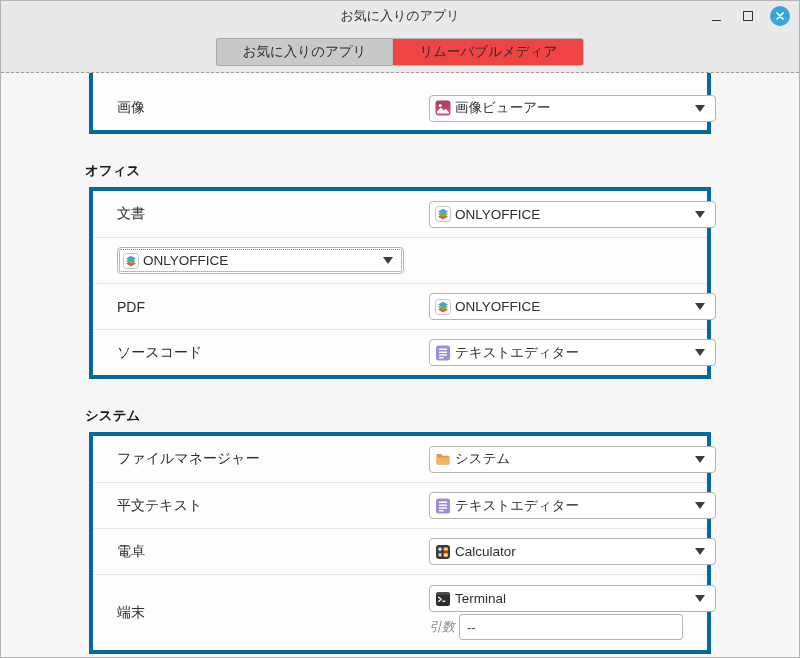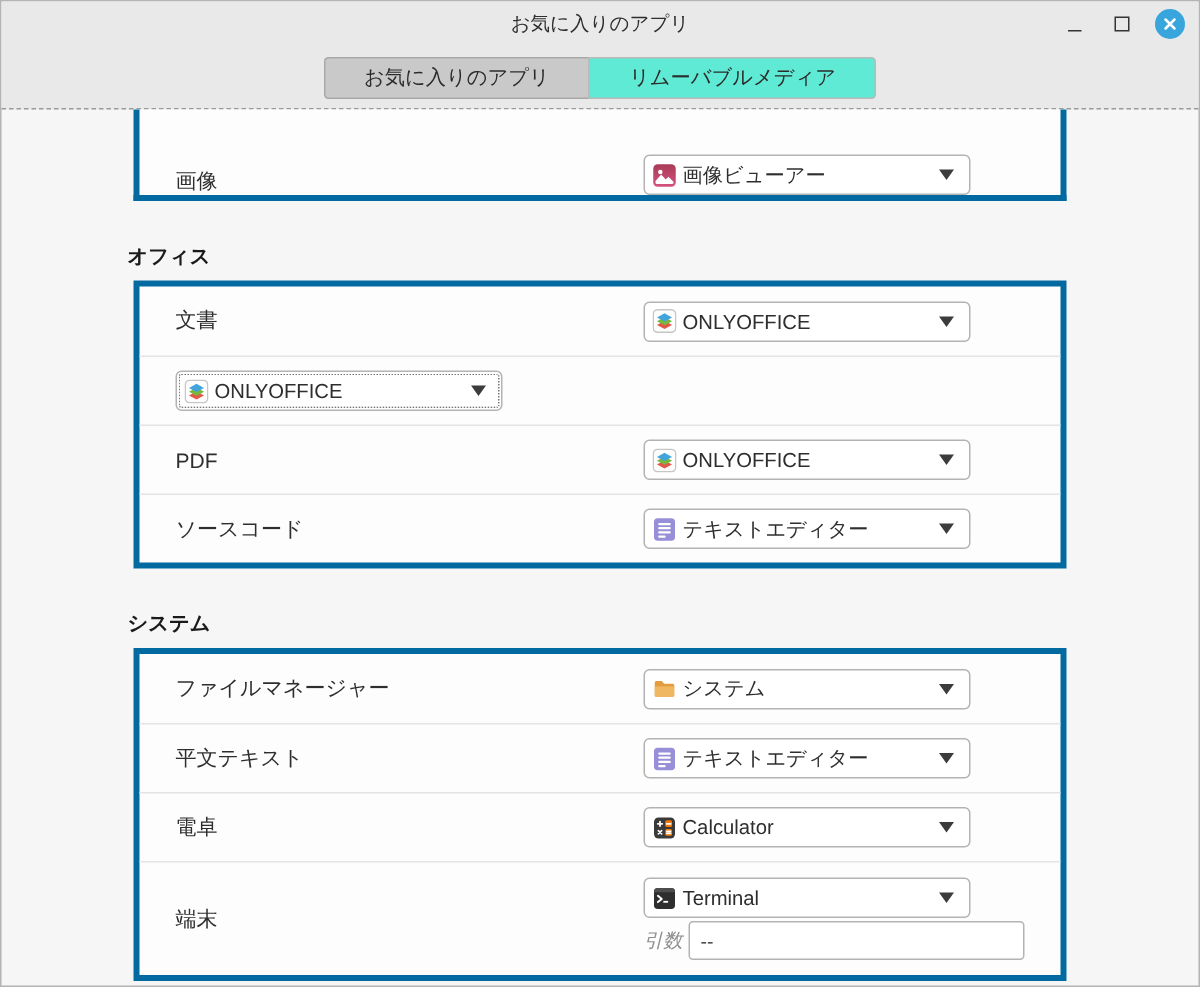--- a/index.html
+++ b/index.html
@@ -13,37 +13,37 @@
   .titlebar { height:30px; position:relative; display:flex; align-items:center; justify-content:center; }
   .title { font-size:13px; color:#2e2e2e; }
   .controls { position:absolute; right:8px; top:0; height:30px; display:flex; align-items:center; gap:10px; }
   .ctrl { width:22px; height:22px; border:none; background:transparent; display:flex; align-items:center; justify-content:center; cursor:pointer; padding:0; }
   .min-glyph { width:9px; height:0; border-bottom:1.5px solid #333; margin-top:8px; display:block; }
   .max-glyph { width:10px; height:10px; border:1.5px solid #333; display:block; background:transparent; }
   .close-circle { width:20px; height:20px; border-radius:50%; background:#38a5dd; display:flex; align-items:center; justify-content:center; }
 
   
   .tabbar { height:40px; display:flex; justify-content:center; align-items:flex-start; padding-top:7px; }
-  .tab { height:28px; padding:0 26px; font-size:13.5px; color:#2b2b2b; background:#5eead4; border:1px solid #b9b9b9; cursor:pointer; font-family:inherit; }
+  .tab { height:28px; padding:0 26px; font-size:13.5px; color:#2b2b2b; background:#ef4444; border:1px solid #b9b9b9; cursor:pointer; font-family:inherit; }
   .tab:first-child { border-radius:3px 0 0 3px; border-right:none; }
   .tab:last-child { border-radius:0 3px 3px 0; }
   .tab.active { background:#c9c9c9; border-color:#a8a8a8; }
 
   
   .content { padding:0 88px; }
   .section-header { font-size:13.5px; font-weight:bold; color:#1a1a1a; margin:29px 0 8px -4px; line-height:16px; }
   .panel { background:#fdfdfd; border:4px solid #0369a1; }
   .panel.partial { border-top:none; margin-top:0; }
   .row { min-height:46px; display:flex; align-items:center; padding:0 24px; }
   .row + .row { border-top:1px solid #e4e4e4; }
-  .panel.partial .row { min-height:57px; padding-top:13px;align-items:flex-end; }
+  .panel.partial .row { min-height:57px; padding-top:13px; }
   .row-label { flex:1; font-size:14px; color:#2e2e2e; }
   .row-right { width:254px; }
 
-  .dropdown { width:218px; height:27px; background:#fff; border:1px solid #b3b3b3; border-radius:4px;
+  .dropdown { width:287px; height:27px; background:#fff; border:1px solid #b3b3b3; border-radius:4px;
               display:flex; align-items:center; padding:0 10px 0 5px; cursor:pointer; font-family:inherit; }
   .dropdown.focused { outline:1px dotted #777; outline-offset:-3px; }
   .dd-icon { width:16px; height:16px; margin-right:4px; flex:0 0 16px; display:block; }
   .dd-icon svg { width:16px; height:16px; display:block; }
   .dd-label { flex:1; text-align:left; font-size:13.5px; color:#2e2e2e; white-space:nowrap; overflow:hidden; }
   .dd-arrow { width:0; height:0; border-left:5.5px solid transparent; border-right:5.5px solid transparent; border-top:7px solid #3c3c3c; }
 
   .row.tall { min-height:76px; align-items:center; }
   .args-line { display:flex; align-items:center; margin-top:2px; }
   .args-label { font-size:13px; font-style:italic; color:#8e8e8e; margin-right:4px; white-space:nowrap; }

